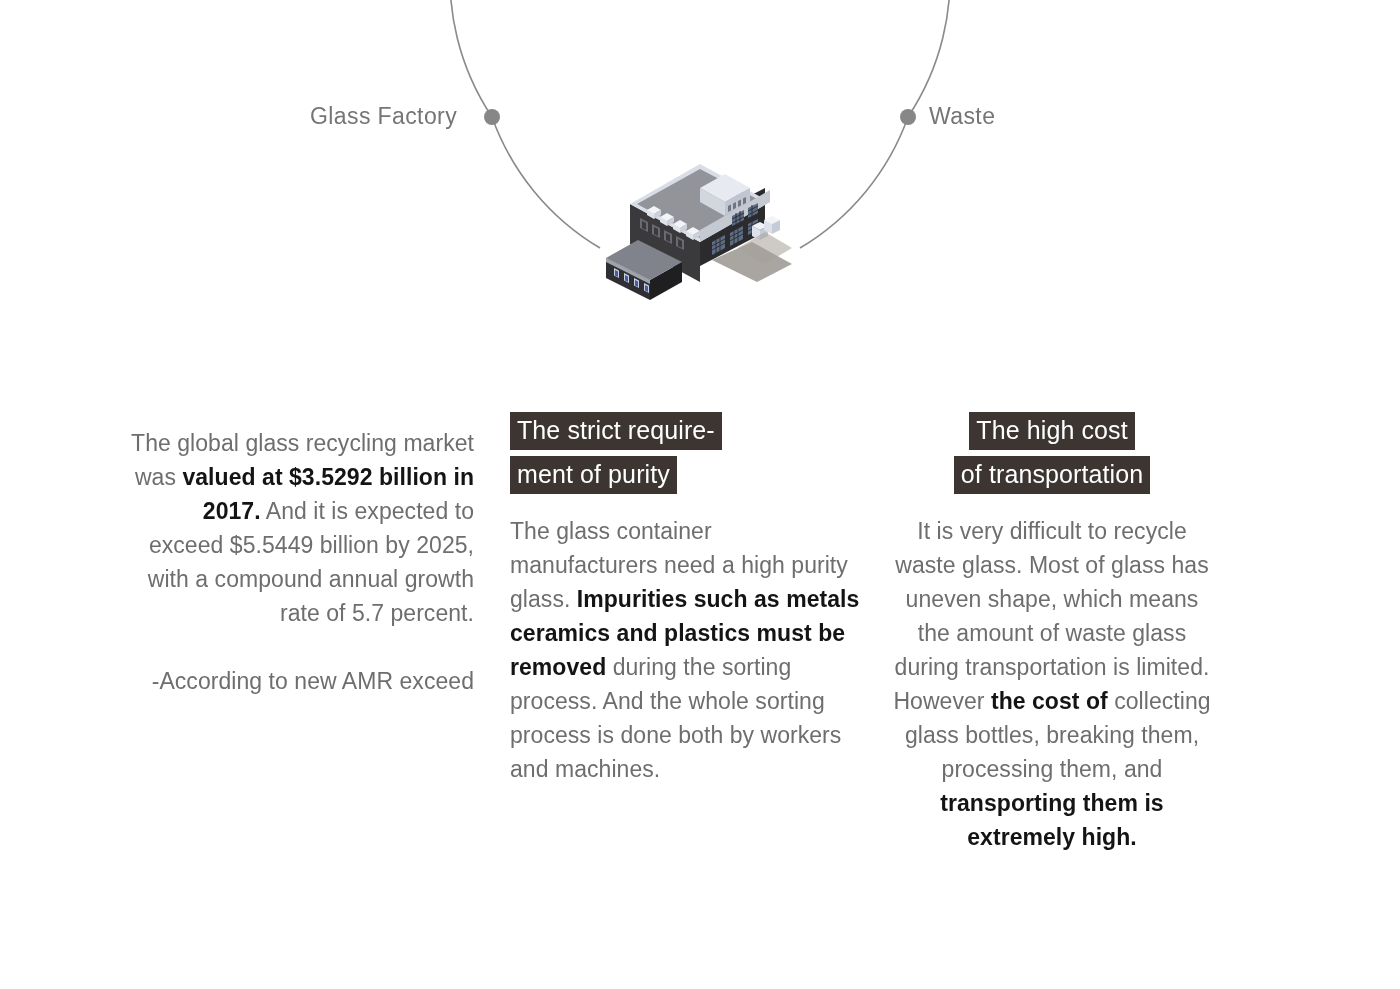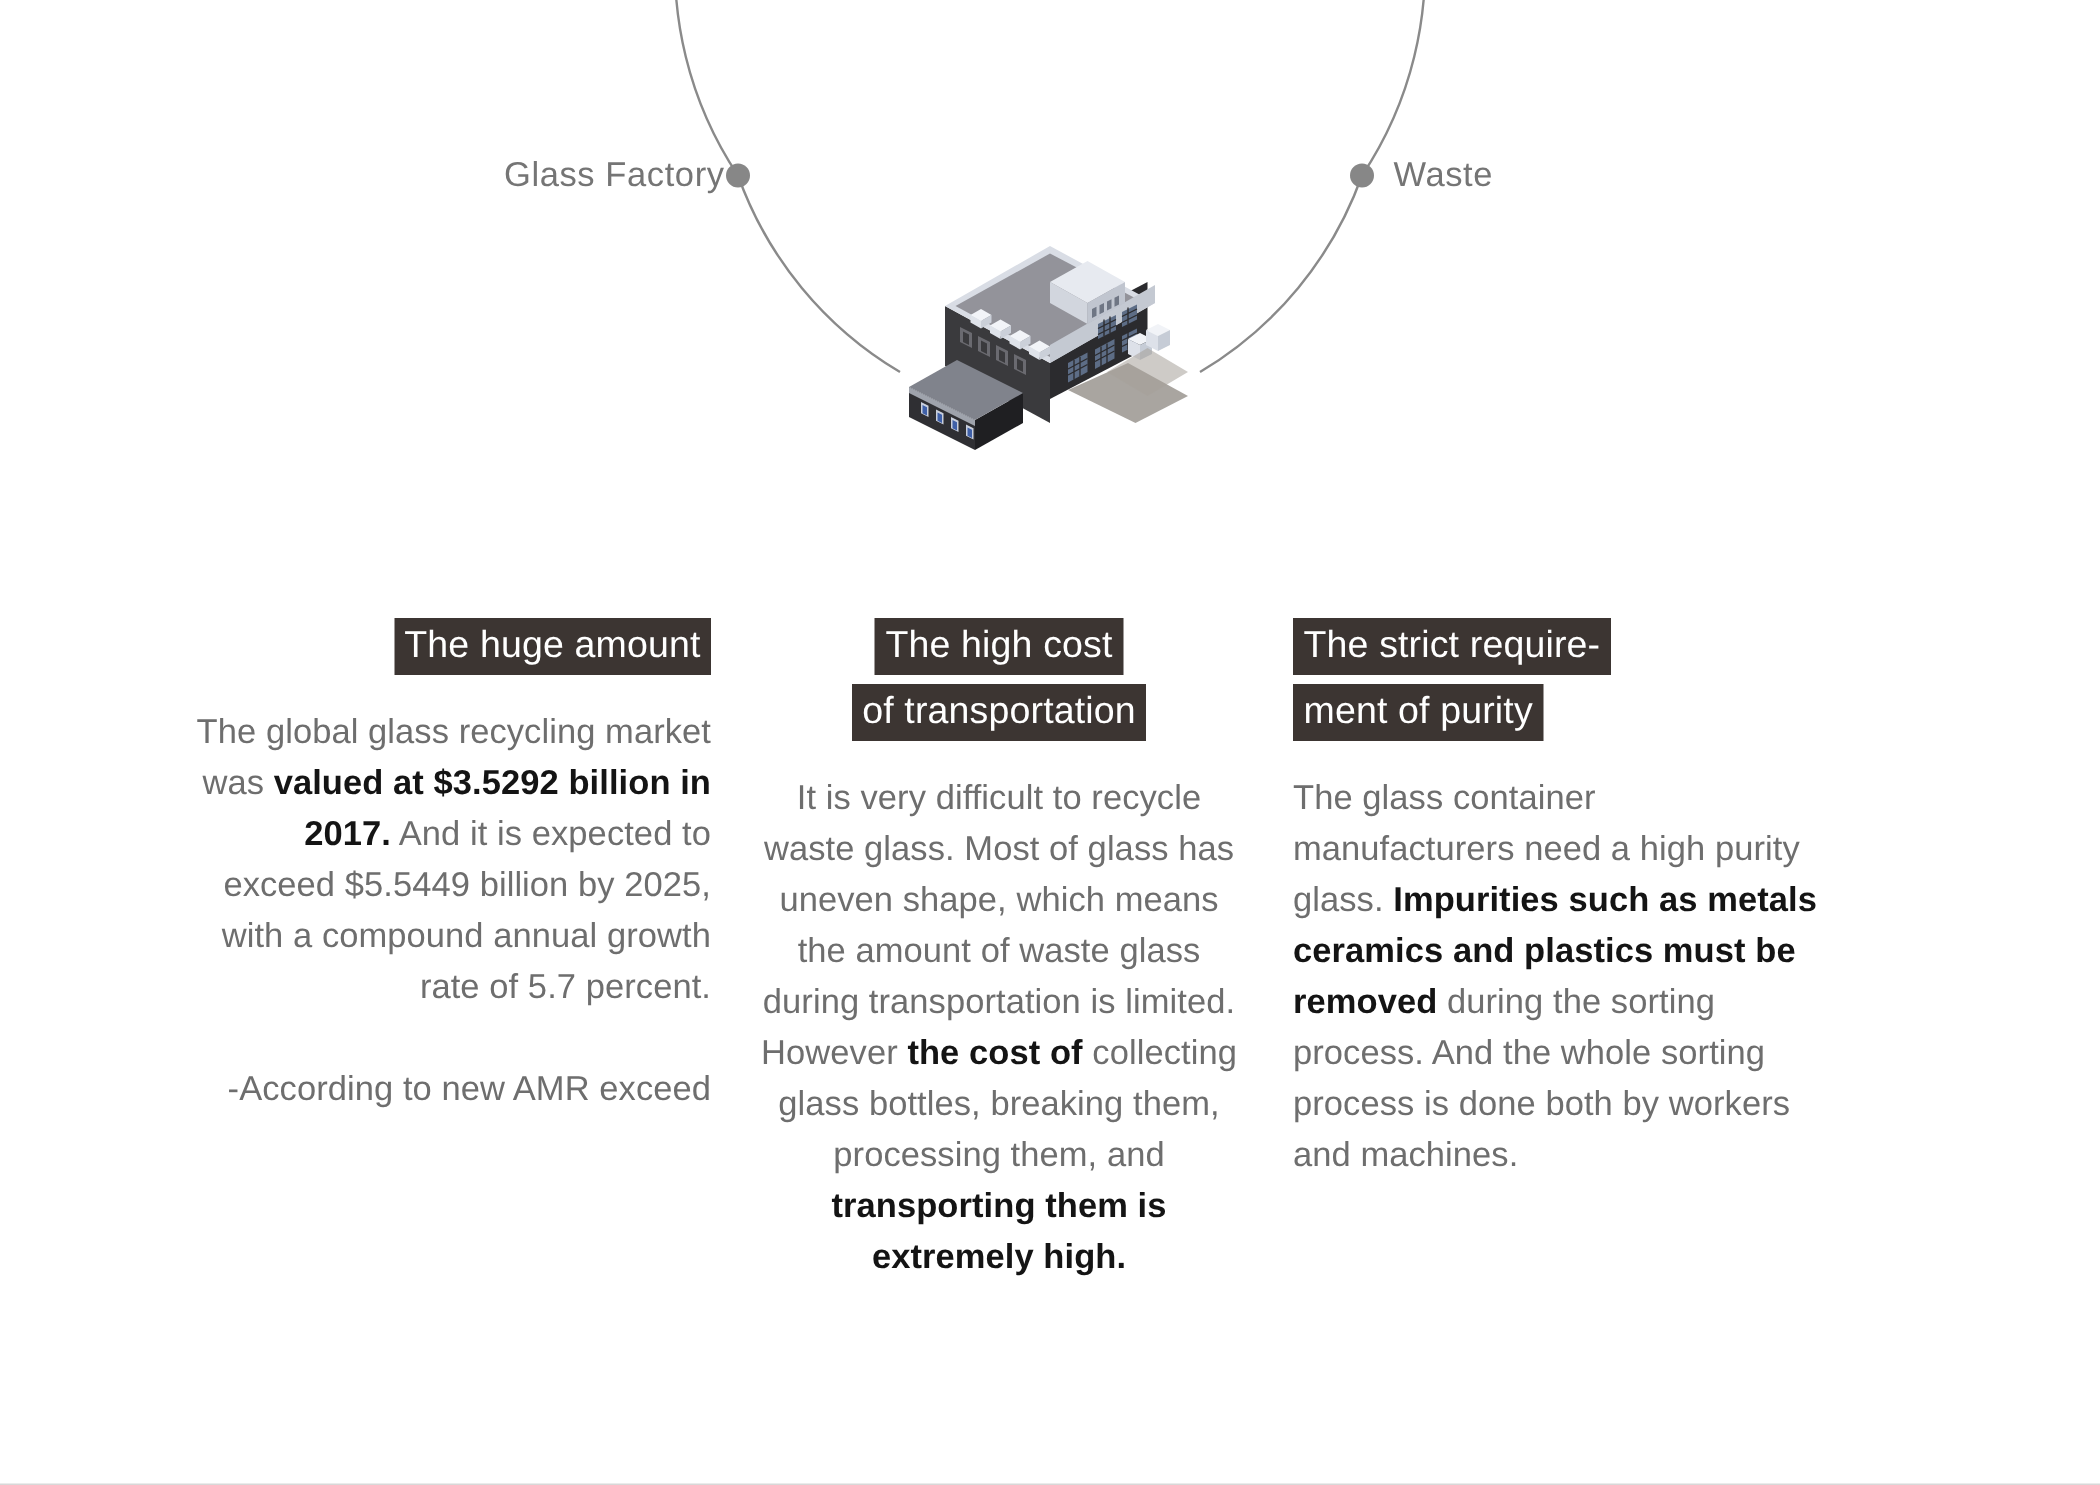--- a/index.html
+++ b/index.html
@@ -37,21 +37,21 @@
   .node-label {
     position: absolute;
     font-family: "Liberation Sans", "DejaVu Sans", sans-serif;
     font-size: 23px;
     color: #757575;
     letter-spacing: 0.4px;
     white-space: nowrap;
     line-height: 1;
   }
   #label-glass-factory {
-    left: 336px;
+    left: 310px;
     top: 105px;
   }
   #label-house {
     left: 929px;
     top: 105px;
   }
 
   
   #building {
     position: absolute;
@@ -247,42 +247,41 @@
 
       <polygon points="173,72 200,88 173,104 146,88" fill="#a5a099" opacity="0.55"></polygon>
     </svg>
   </div>
 
 
   <div id="columns">
 
     <div class="column align-right" id="col-1">
       <div class="col-heading">
-        <span class="hl-wrap"><span class="heading-line">The huge amount</span></span>
       </div>
       <div class="col-body">
         <span><span>The global glass recycling market was </span><b>valued at $3.5292 billion in 2017.</b><span> And it is expected to exceed $5.5449 billion by 2025, with a compound annual growth rate of 5.7 percent.</span></span>
         <span class="attrib">-According to new AMR exceed</span>
+      </div>
+    </div>
+
+    <div class="column align-left" id="col-3">
+      <div class="col-heading">
+        <span class="hl-wrap"><span class="heading-line">The strict require-</span></span>
+        <span class="hl-wrap"><span class="heading-line">ment of purity</span></span>
+      </div>
+      <div class="col-body">
+        <span><span>The glass container manufacturers need a high purity glass. </span><b>Impurities such as metals ceramics and plastics must be removed</b><span> during the sorting process. And the whole sorting process is done both by workers and machines.</span></span>
       </div>
     </div>
 
     <div class="column align-center" id="col-2">
       <div class="col-heading">
         <span class="hl-wrap"><span class="heading-line">The high cost</span></span>
         <span class="hl-wrap"><span class="heading-line">of transportation</span></span>
       </div>
       <div class="col-body">
         <span><span>It is very difficult to recycle waste glass. Most of glass has uneven shape, which means the amount of waste glass during transportation is limited. However </span><b>the cost of</b><span> collecting glass bottles, breaking them, processing them, and </span><b>transporting them is extremely high.</b></span>
       </div>
     </div>
 
-    <div class="column align-left" id="col-3">
-      <div class="col-heading">
-        <span class="hl-wrap"><span class="heading-line">The strict require-</span></span>
-        <span class="hl-wrap"><span class="heading-line">ment of purity</span></span>
-      </div>
-      <div class="col-body">
-        <span><span>The glass container manufacturers need a high purity glass. </span><b>Impurities such as metals ceramics and plastics must be removed</b><span> during the sorting process. And the whole sorting process is done both by workers and machines.</span></span>
-      </div>
-    </div>
-
   </div>
 </div>
 
 </body></html>

